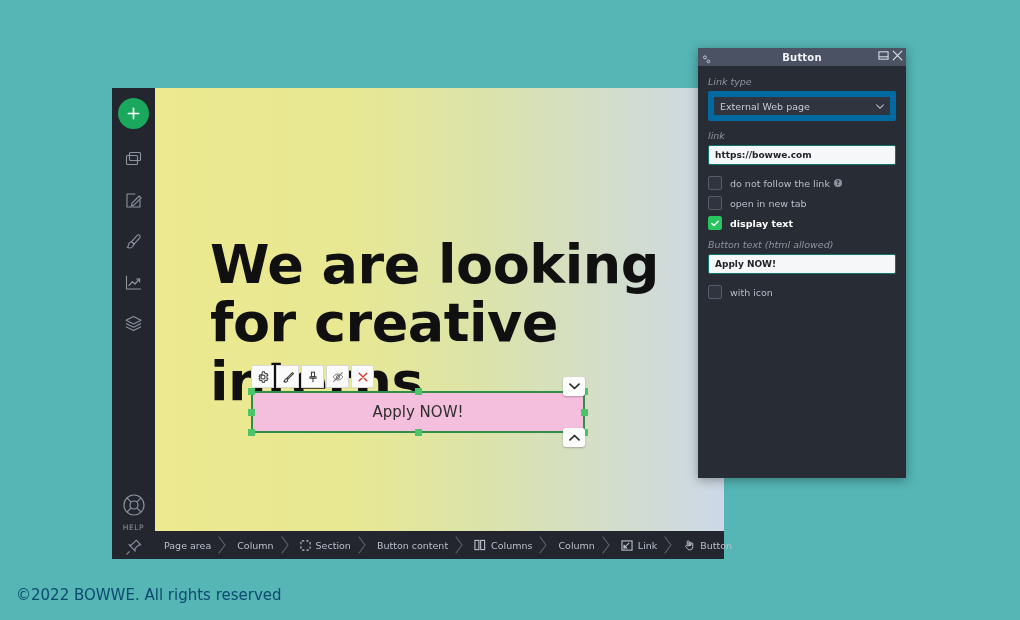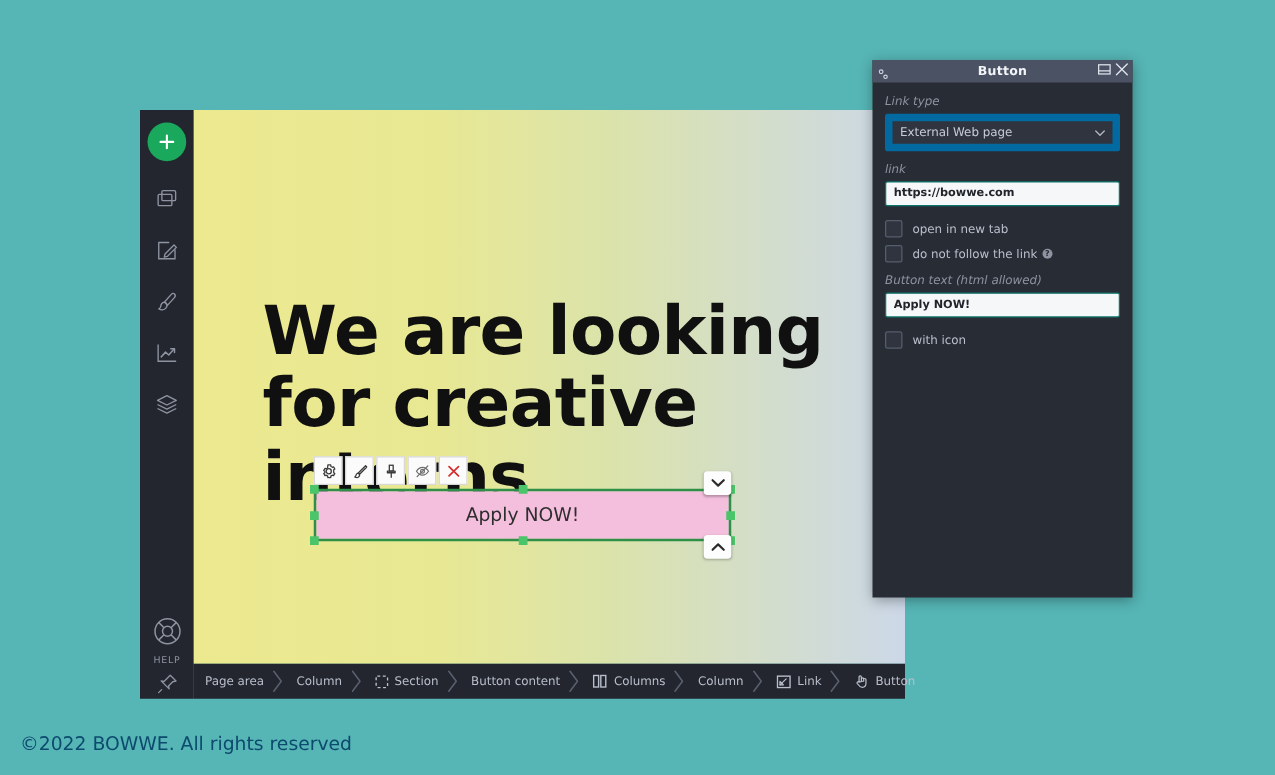--- a/index.html
+++ b/index.html
@@ -333,31 +333,39 @@
       </svg>
     </div>
 
     <div class="fld-label">link</div>
     <div class="txtinput">
       <span>https://bowwe.com</span>
     </div>
 
     <div class="chk-row">
       <span class="chk"></span>
-      <span class="chk-label">open in new tab</span>
-    </div>
-
-    <div class="chk-row">
-      <span class="chk"></span>
       <span class="chk-label">
         <span>do not follow the link</span>
         <span class="help-dot">?</span>
       </span>
     </div>
 
+    <div class="chk-row">
+      <span class="chk"></span>
+      <span class="chk-label">open in new tab</span>
+    </div>
+
+    <div class="chk-row on">
+      <span class="chk on">
+        <svg width="8" height="7" viewBox="0 0 8 7">
+          <path d="M.8 3.4l2.2 2.2L7.2 1.2" fill="none" stroke="#fff" stroke-width="1.4" stroke-linecap="round" stroke-linejoin="round"></path>
+        </svg>
+      </span>
+      <span class="chk-label">display text</span>
+    </div>
 
     <div class="fld-label" id="btntext-label">Button text (html allowed)</div>
     <div class="txtinput">
       <span>Apply NOW!</span>
     </div>
 
     <div class="chk-row">
       <span class="chk"></span>
       <span class="chk-label">with icon</span>
     </div>

